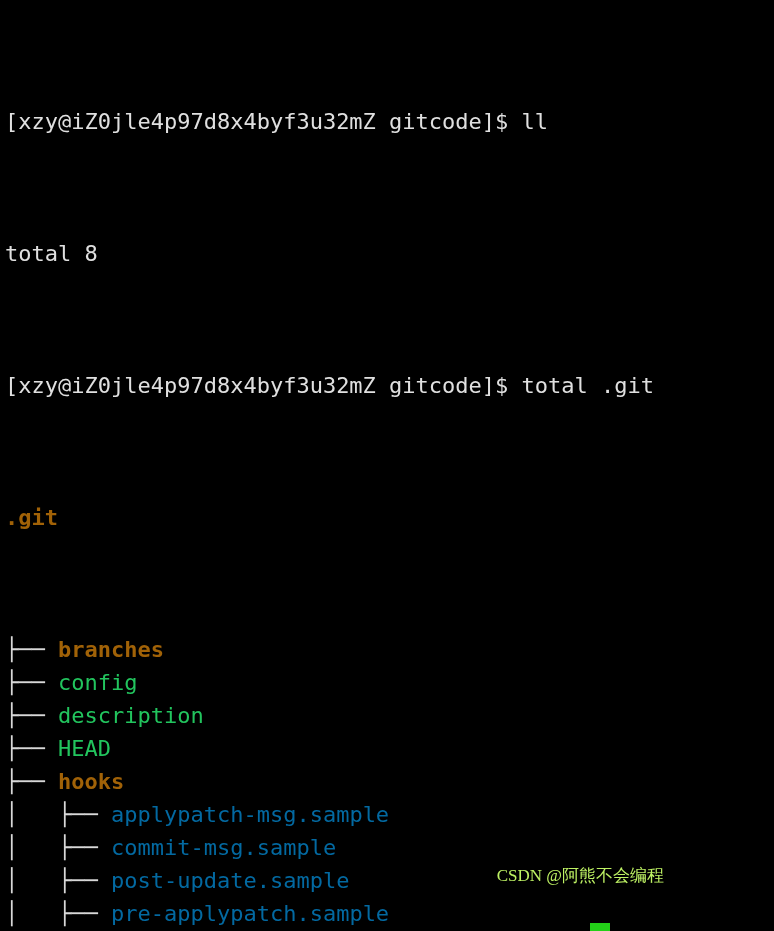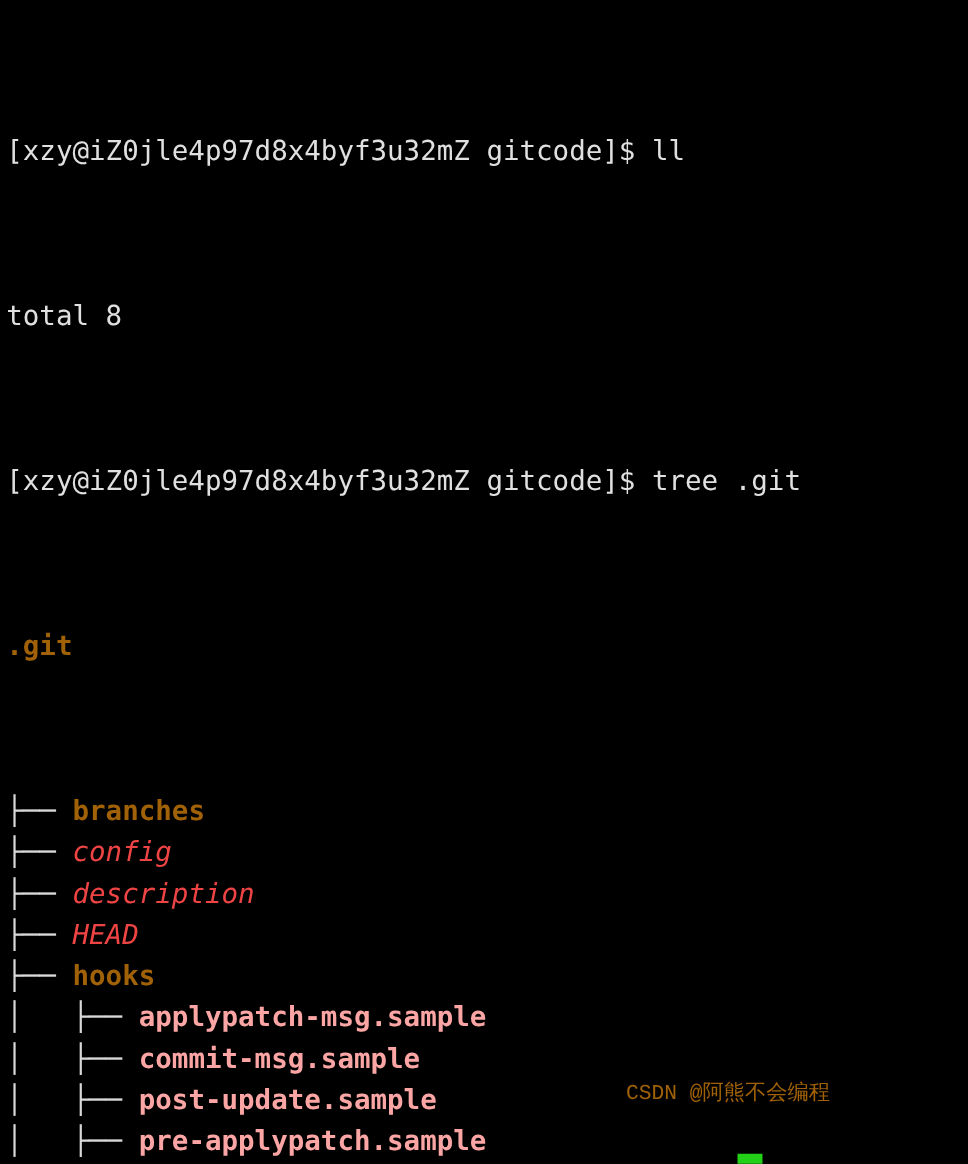--- a/index.html
+++ b/index.html
@@ -36,36 +36,36 @@
     white-space: pre;
     font-size: 22px;
     line-height: 33px;
   }
   .txt-default { color: #e0e0e0; }
   .txt-dir {
     color: #a16207;
     font-weight: bold;
   }
   .txt-exec {
-    color: #fca5a5;
-    font-weight: bold;
+    color: #0369a1;
+    font-weight: normal;
   }
-  .txt-file { color: #ef4444; font-style: italic; }
+  .txt-file { color: #22c55e; }
   .tree-glyph {
     color: #d8d8d8;
     font-weight: normal;
   }
   .prompt { color: #e0e0e0; }
   
   #watermark {
     position: absolute;
     right: 14px;
     top: 865px;
-    color: #a16207;
-    font-family: Liberation Mono, monospace;
+    color: #bef264;
+    font-family: Liberation Serif, serif;
     font-size: 17px;
     line-height: 22px;
     white-space: pre;
   }
   #cursor-block {
     position: absolute;
     left: 590px;
     top: 923px;
     width: 20px;
     height: 9px;
@@ -75,21 +75,21 @@
 </head>
 <body>
 
 <div id="terminal">
   <div class="screen">
 
     <div class="line prompt">[xzy@iZ0jle4p97d8x4byf3u32mZ gitcode]$ ll</div>
 
     <div class="line txt-default">total 8</div>
 
-    <div class="line prompt">[xzy@iZ0jle4p97d8x4byf3u32mZ gitcode]$ tree .git</div>
+    <div class="line prompt">[xzy@iZ0jle4p97d8x4byf3u32mZ gitcode]$ total .git</div>
 
     <div class="line txt-dir">.git</div>
 
     <div id="tree-body"><div class="line"><span class="tree-glyph">├── </span><span class="txt-dir">branches</span></div><div class="line"><span class="tree-glyph">├── </span><span class="txt-file">config</span></div><div class="line"><span class="tree-glyph">├── </span><span class="txt-file">description</span></div><div class="line"><span class="tree-glyph">├── </span><span class="txt-file">HEAD</span></div><div class="line"><span class="tree-glyph">├── </span><span class="txt-dir">hooks</span></div><div class="line"><span class="tree-glyph">│   ├── </span><span class="txt-exec">applypatch-msg.sample</span></div><div class="line"><span class="tree-glyph">│   ├── </span><span class="txt-exec">commit-msg.sample</span></div><div class="line"><span class="tree-glyph">│   ├── </span><span class="txt-exec">post-update.sample</span></div><div class="line"><span class="tree-glyph">│   ├── </span><span class="txt-exec">pre-applypatch.sample</span></div><div class="line"></div></div>
 
     
 
     
 
   </div>

